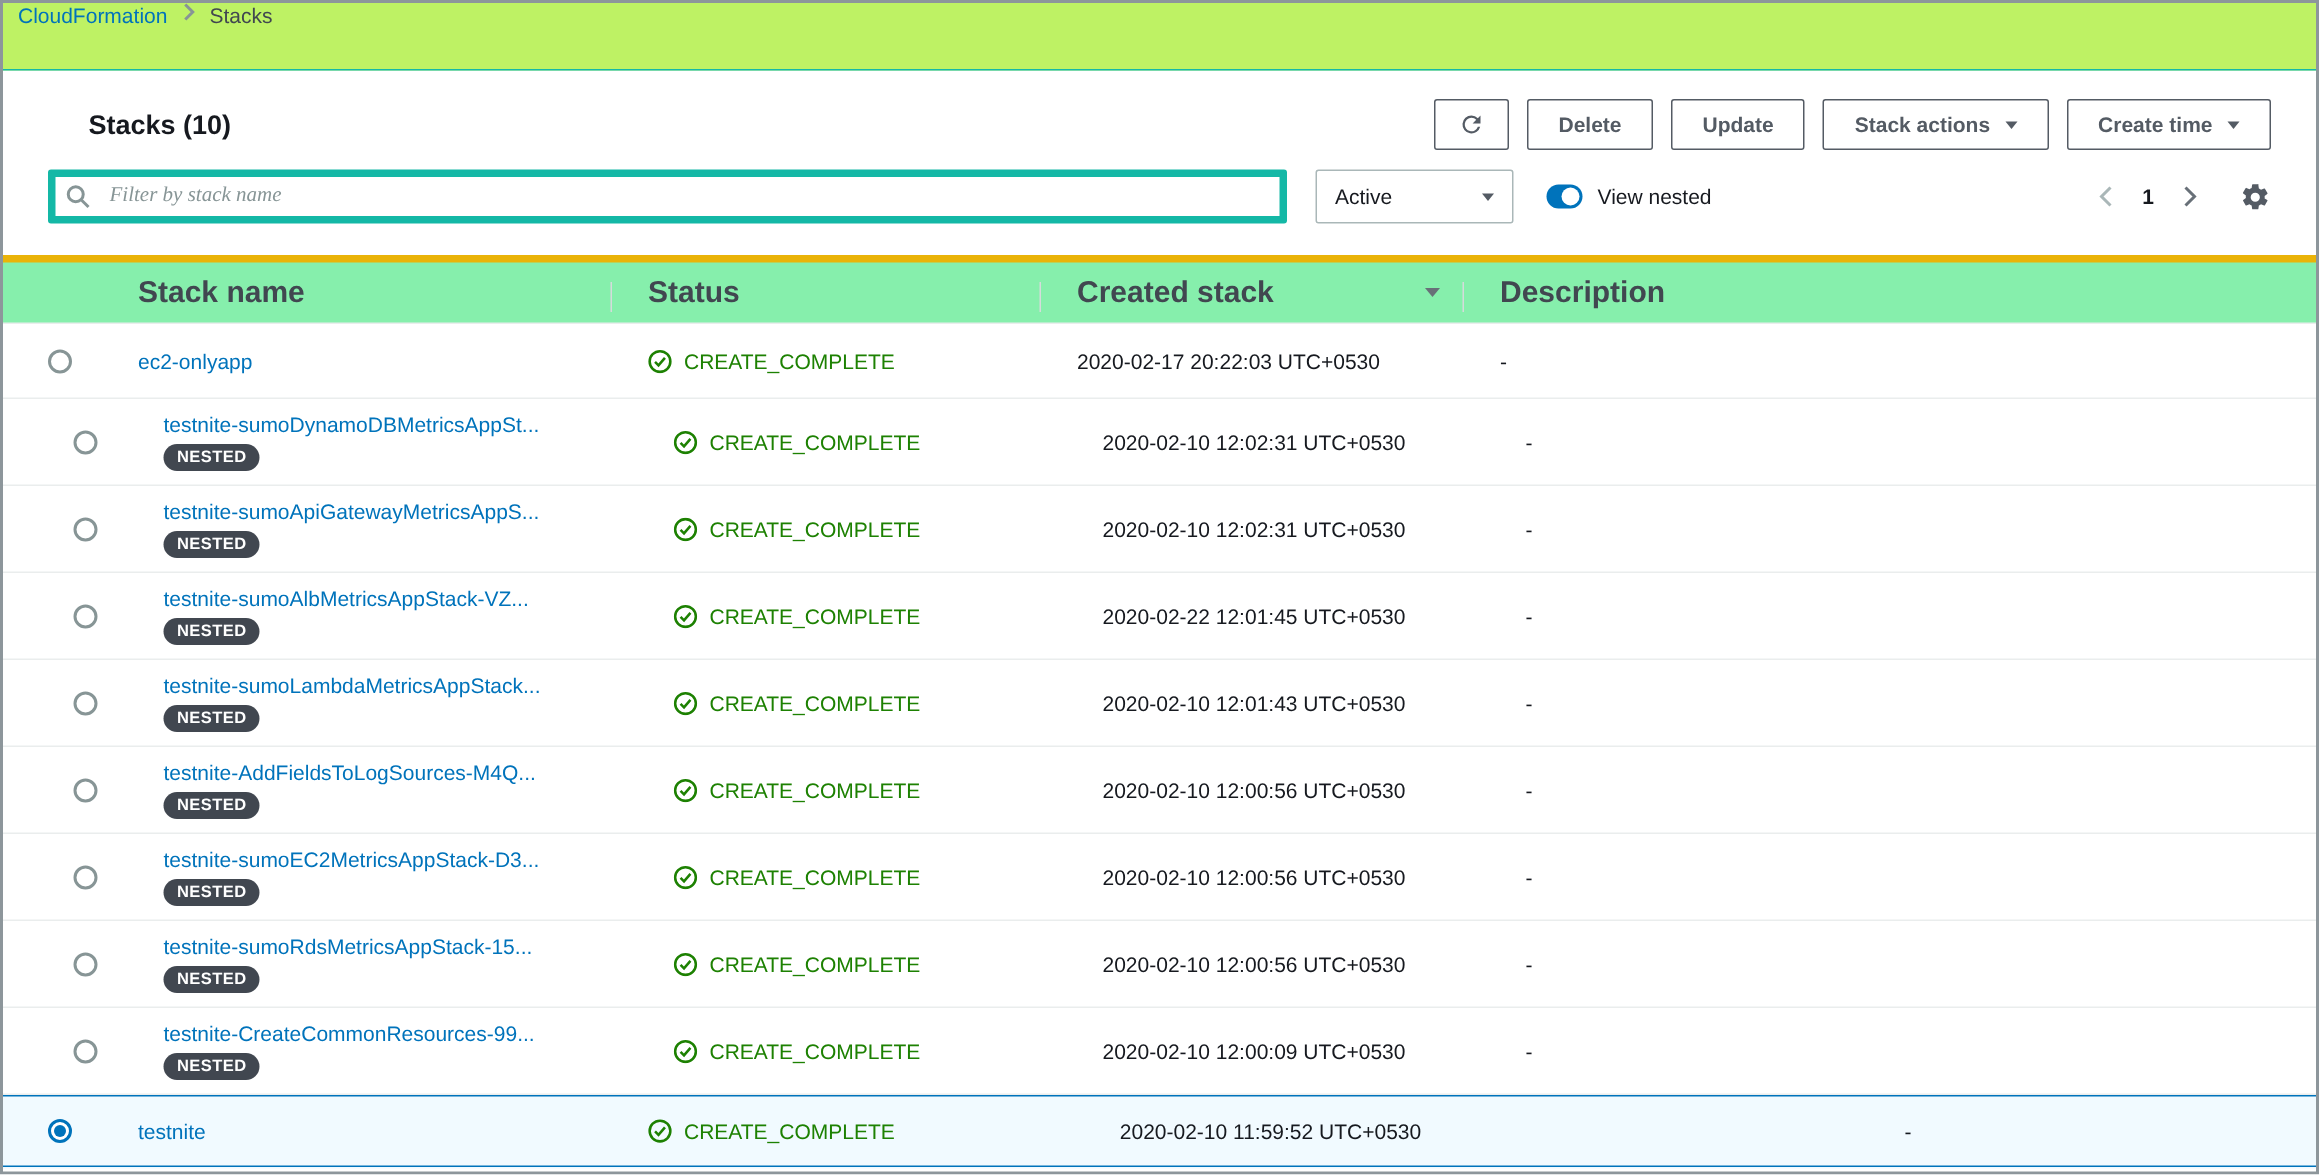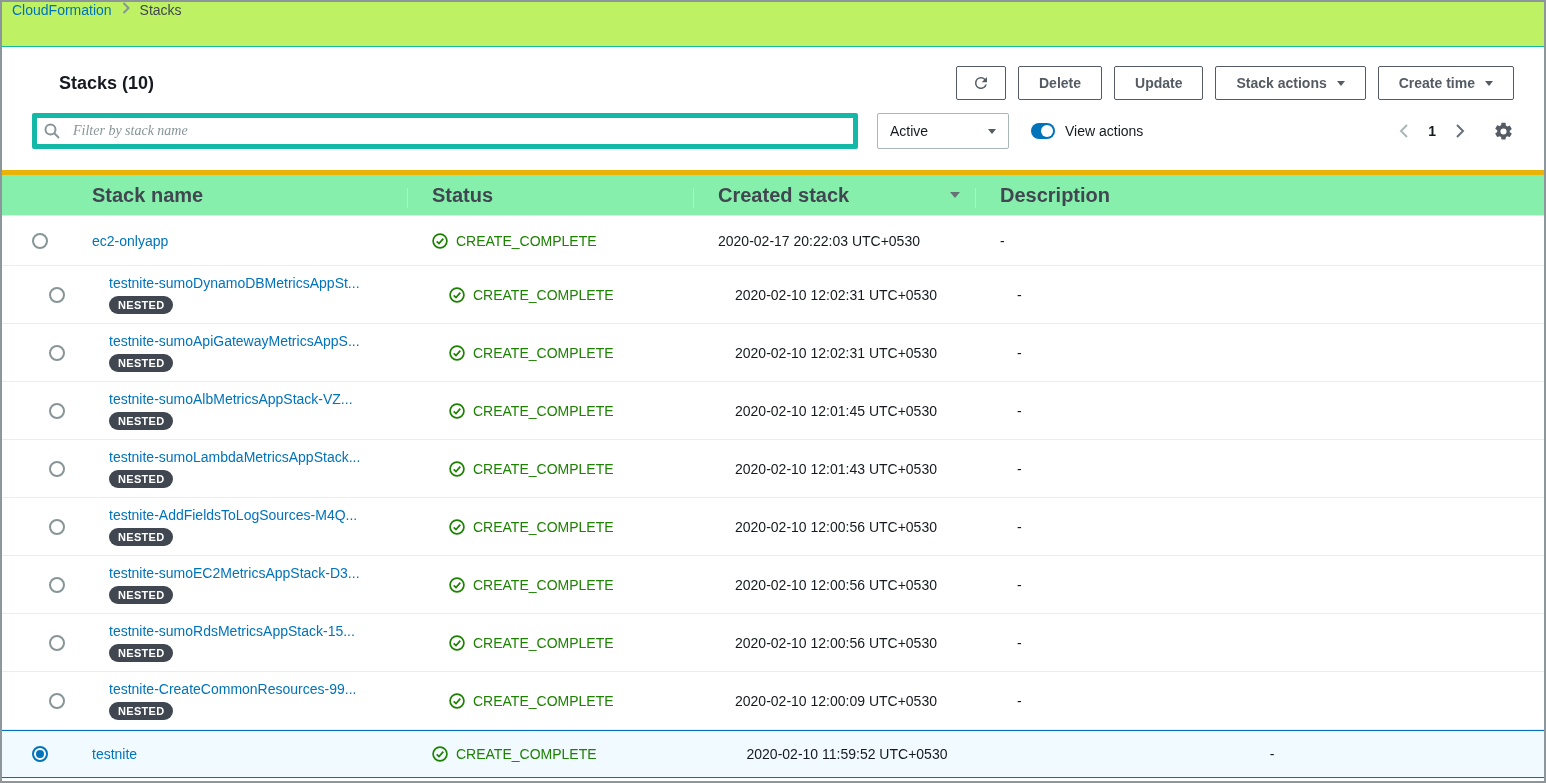--- a/index.html
+++ b/index.html
@@ -254,21 +254,21 @@
       <input type="text" placeholder="Filter by stack name" style="">
     </div>
     <div class="select-box">
       <span>Active</span>
       <span class="caret"></span>
     </div>
     <div class="toggle-group">
       <span class="toggle on" id="view-nested-toggle">
           <span class="knob"></span>
         </span>
-      <span class="toggle-label">View actions</span>
+      <span class="toggle-label">View nested</span>
     </div>
     <div class="pagination">
       <button class="page-btn">
         <svg width="9" height="14" viewBox="0 0 9 14">
             <path d="M8 1 L2 7 L8 13" stroke="#aab7b8" stroke-width="2" fill="none"></path>
           </svg>
       </button>
       <span class="page-num">1</span>
       <button class="page-btn">
         <svg width="9" height="14" viewBox="0 0 9 14">
@@ -357,21 +357,21 @@
       <a class="stack-link" href="#">testnite-sumoAlbMetricsAppStack-VZ...</a>
       <span class="badge">NESTED</span>
     </div>
     <div class="td col-status">
       <svg width="16" height="16" viewBox="0 0 16 16">
               <circle cx="8" cy="8" r="6.9" fill="none" stroke="currentColor" stroke-width="1.7"></circle>
               <path d="M4.7 8.3 L7 10.6 L11.3 5.6" fill="none" stroke="currentColor" stroke-width="1.7"></path>
             </svg>
       <span>CREATE_COMPLETE</span>
     </div>
-    <div class="td col-created">2020-02-10 12:01:45 UTC+0530</div>
+    <div class="td col-created">2020-02-22 12:01:45 UTC+0530</div>
     <div class="td col-desc">-</div>
   </div>
         <div class="tr nested">
     <div class="td col-select">
       <span class="radio"></span>
     </div>
     <div class="td col-name">
       <a class="stack-link" href="#">testnite-sumoLambdaMetricsAppStack...</a>
       <span class="badge">NESTED</span>
     </div>

